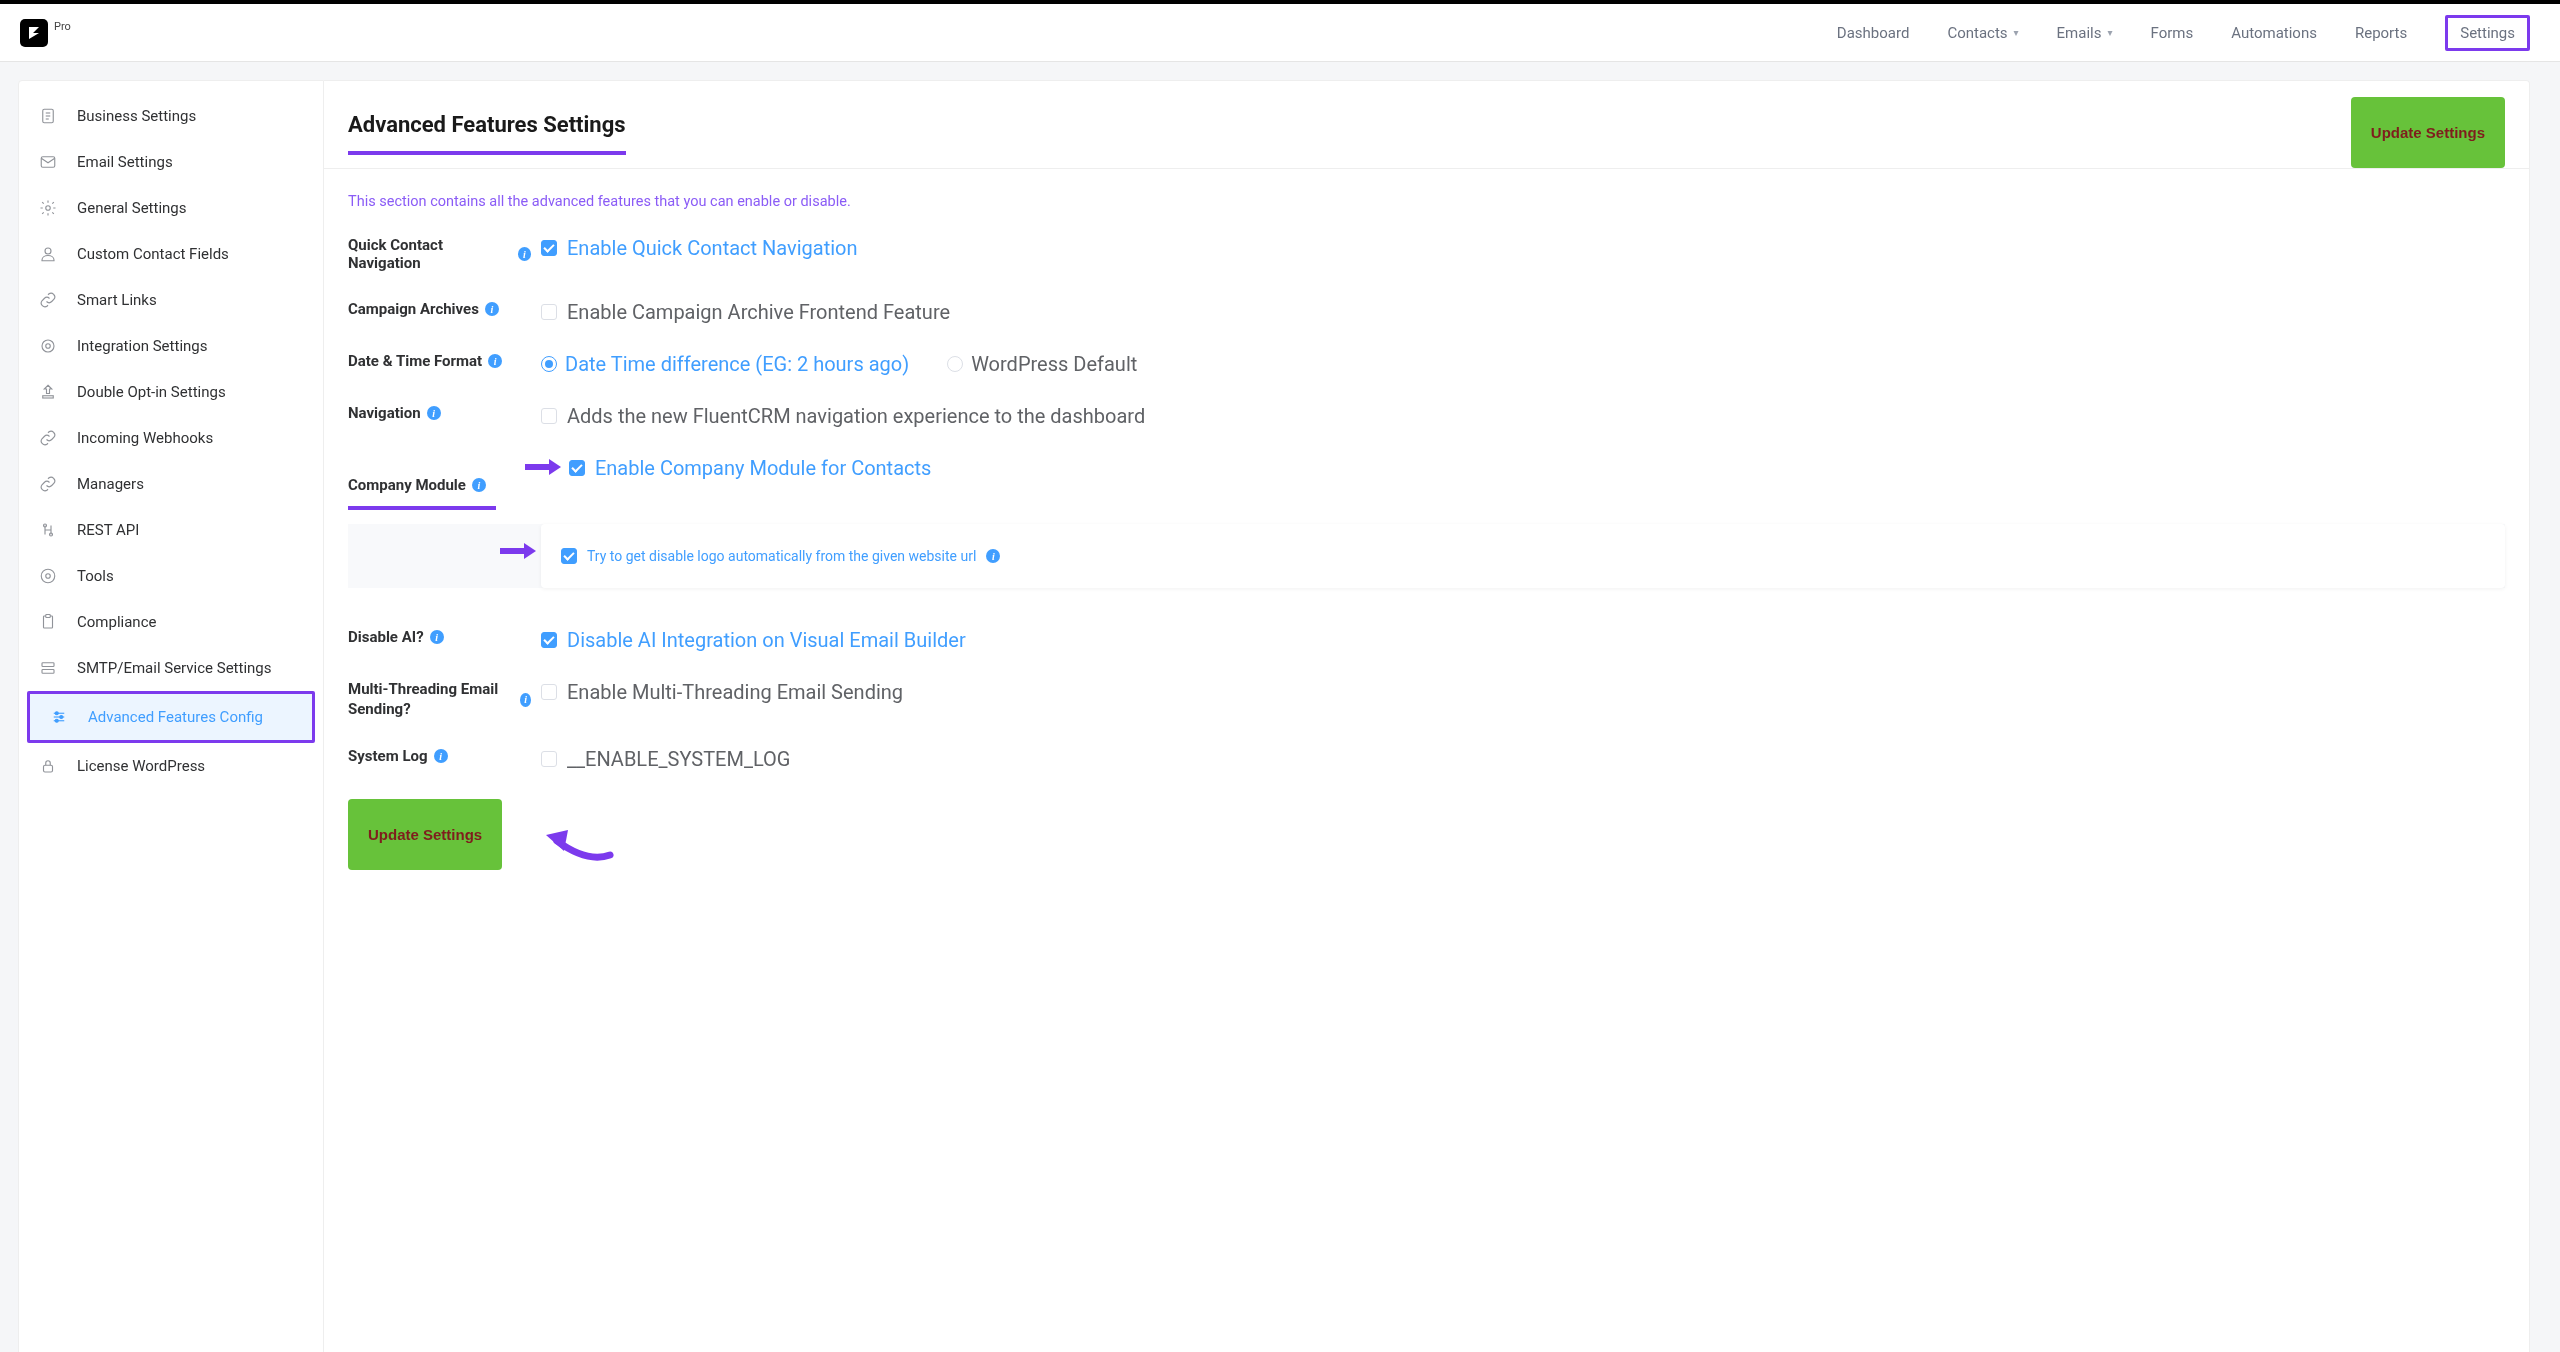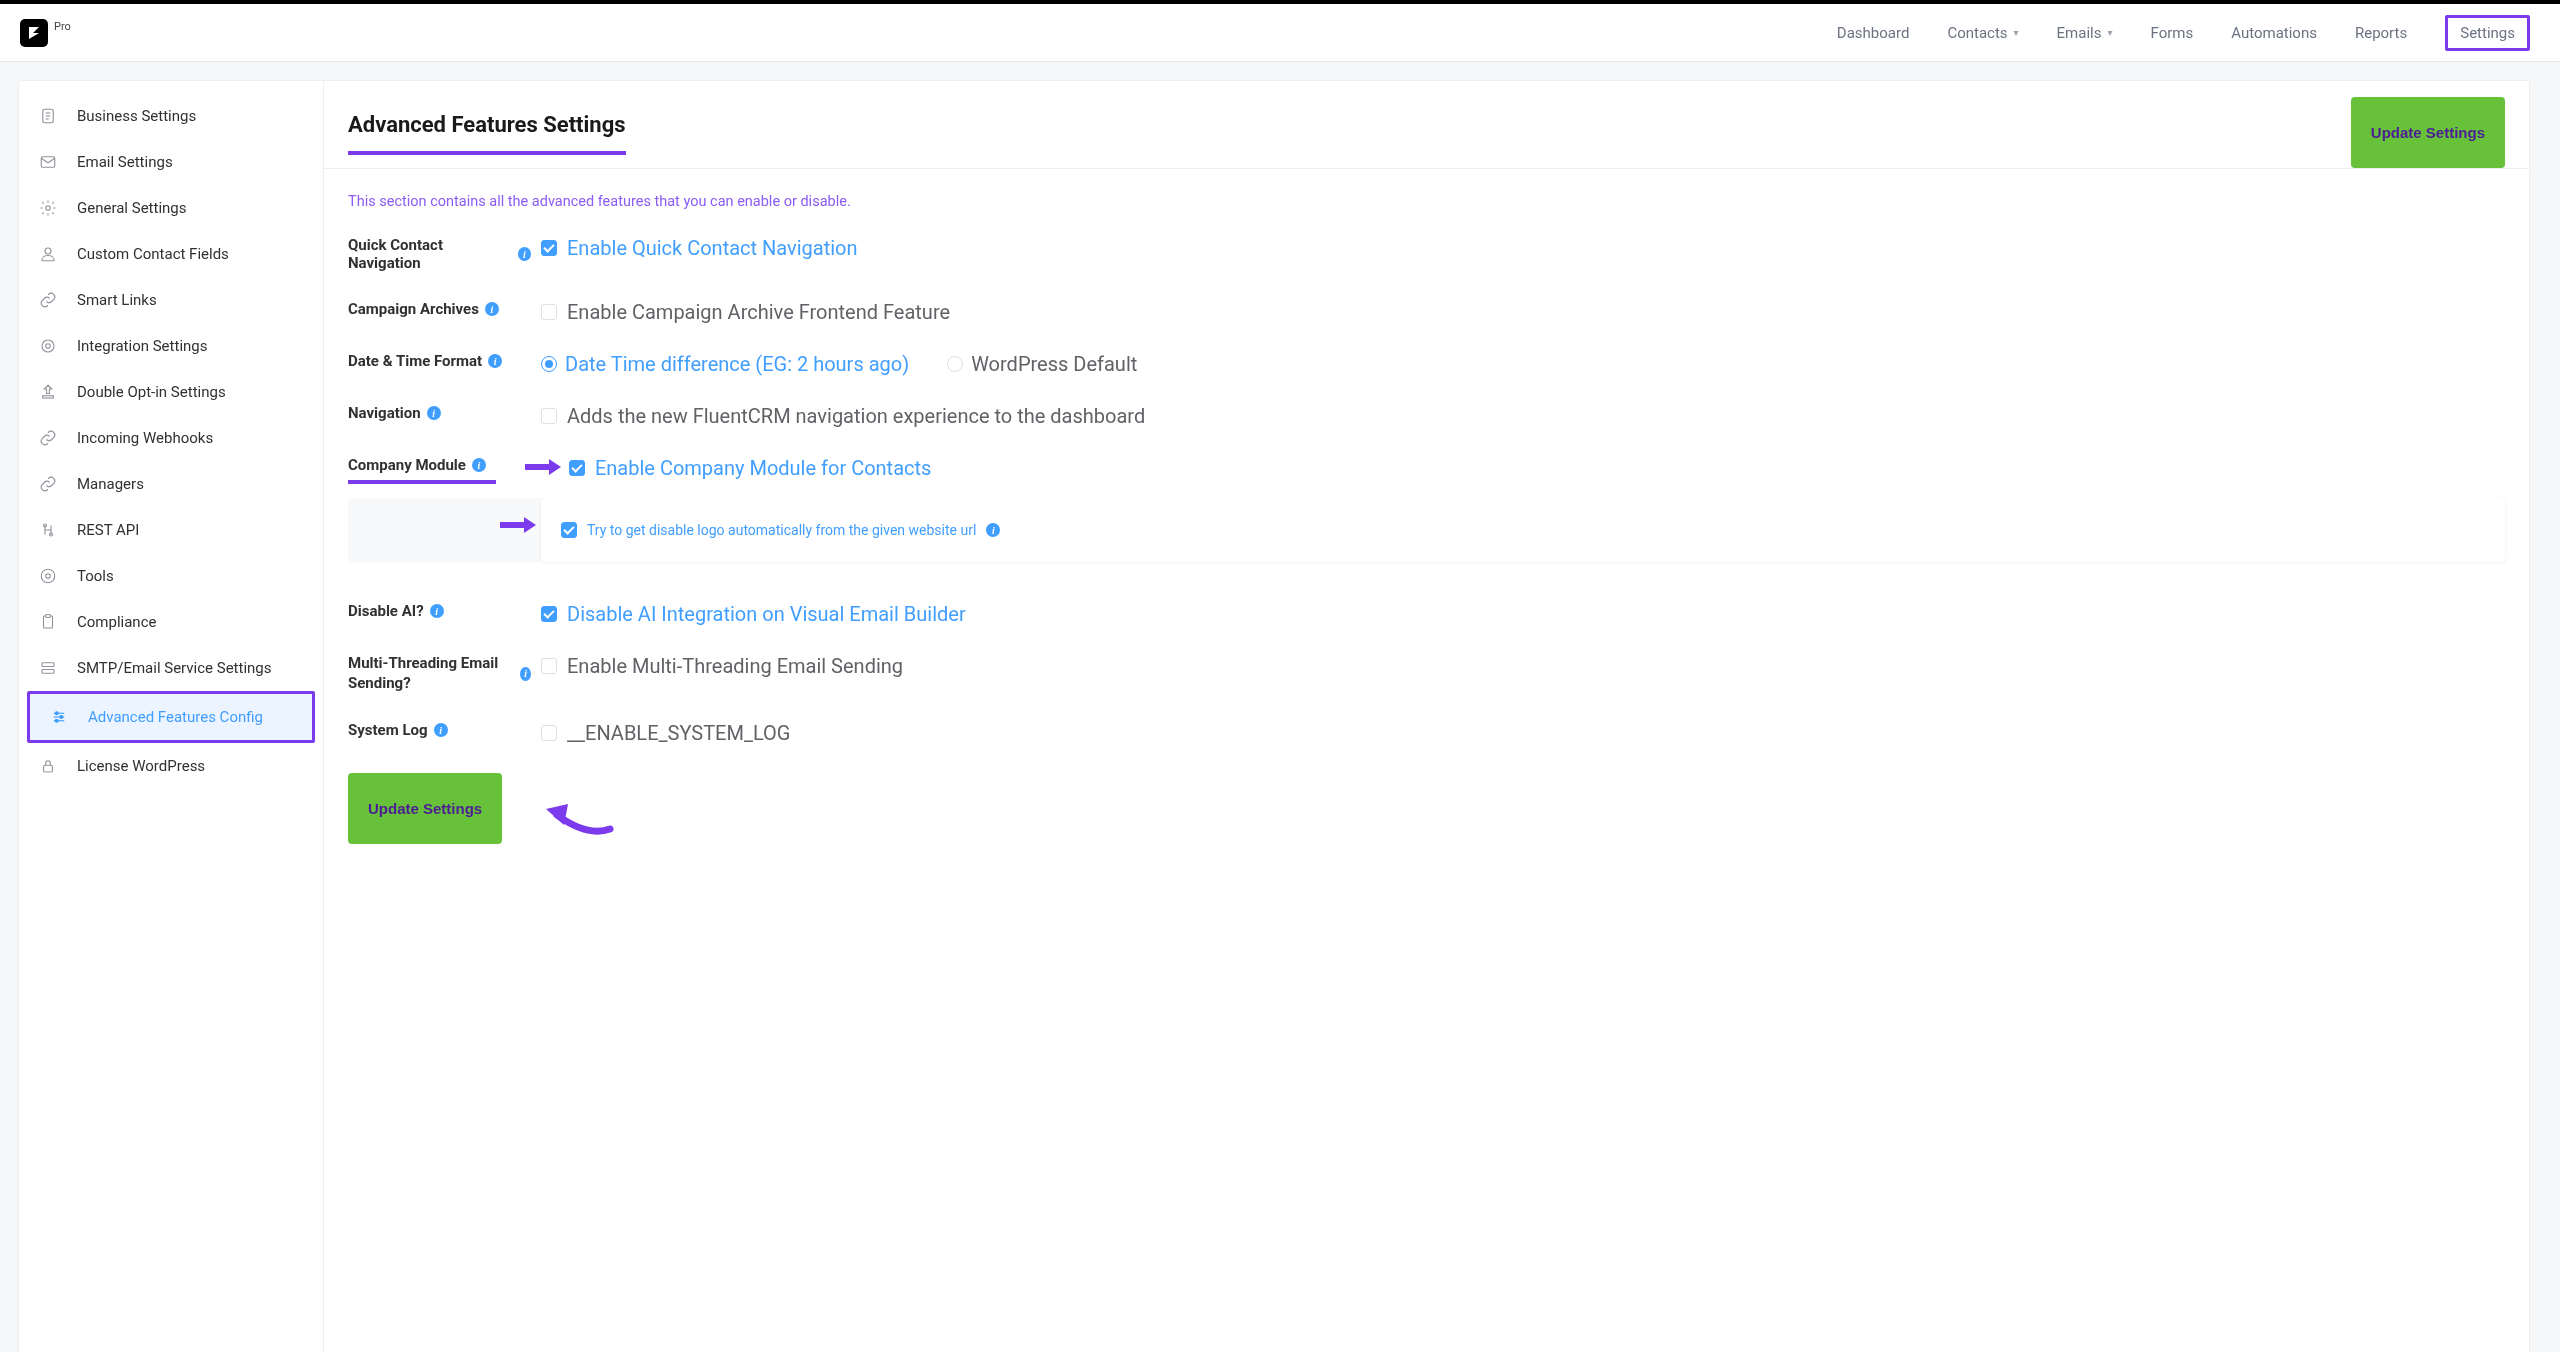--- a/index.html
+++ b/index.html
@@ -84,21 +84,21 @@
     }
     .page-title {
       font-size: 22px; font-weight: 700; color: #1a1a1a;
       padding-bottom: 14px;
       border-bottom: 4px solid #7c3aed;
       display: inline-block;
       margin-bottom: -1px;
     }
     .btn-green {
       background: #67c23a;
-      color: #4c1d95;
+      color: #7f1d1d;
       border: none;
       padding: 27px 20px;
       border-radius: 4px;
       font-size: 15px;
       font-weight: 600;
       cursor: pointer;
     }
     .main-body { padding: 24px; }
     .desc { color: #8b5cf6; font-size: 14.5px; margin-bottom: 26px; }
     .row {
@@ -107,21 +107,21 @@
     }
     .row-label {
       width: 193px;
       flex: 0 0 193px;
       font-weight: 700;
       color: #303133;
       font-size: 15px;
       display: flex; align-items: center; gap: 6px;
       padding-right: 10px;
     }
-    .row-label.underlined { border-bottom: 4px solid #7c3aed; padding-bottom: 6px; width: auto; flex: 0 0 auto; min-width: 110px; margin-right: 73px;}
+    .row-label.underlined { border-bottom: 4px solid #7c3aed; padding-bottom: 12px; width: auto; flex: 0 0 auto; min-width: 110px; margin-right: 73px; margin-top: 20px;}
     .row-ctrl {
       display: flex; align-items: center; gap: 10px;
       color: #606266; font-size: 20px;
       flex-wrap: wrap;
     }
     .checkbox {
       width: 16px; height: 16px; border: 1px solid #dcdfe6; border-radius: 3px;
       display: inline-flex; align-items: center; justify-content: center;
       background: #fff; flex: 0 0 16px;
     }

